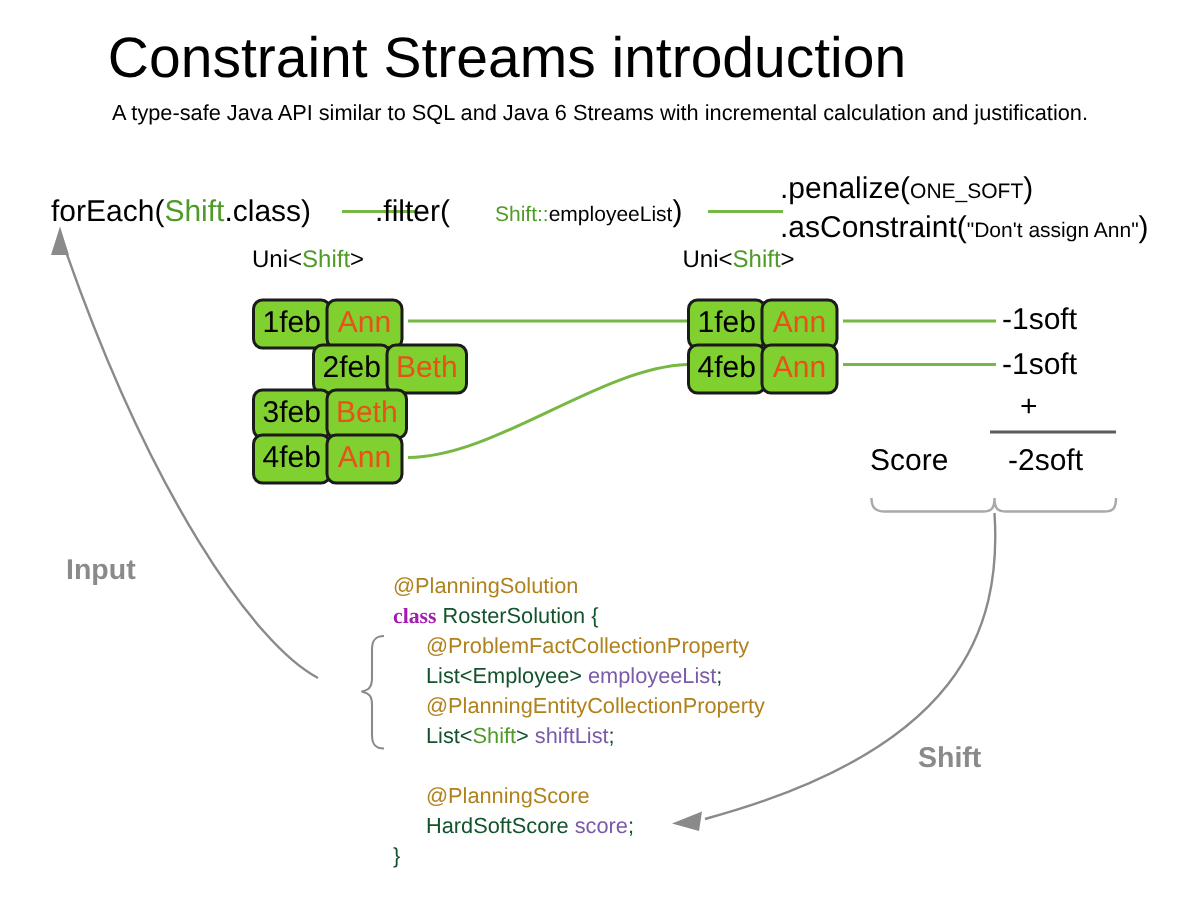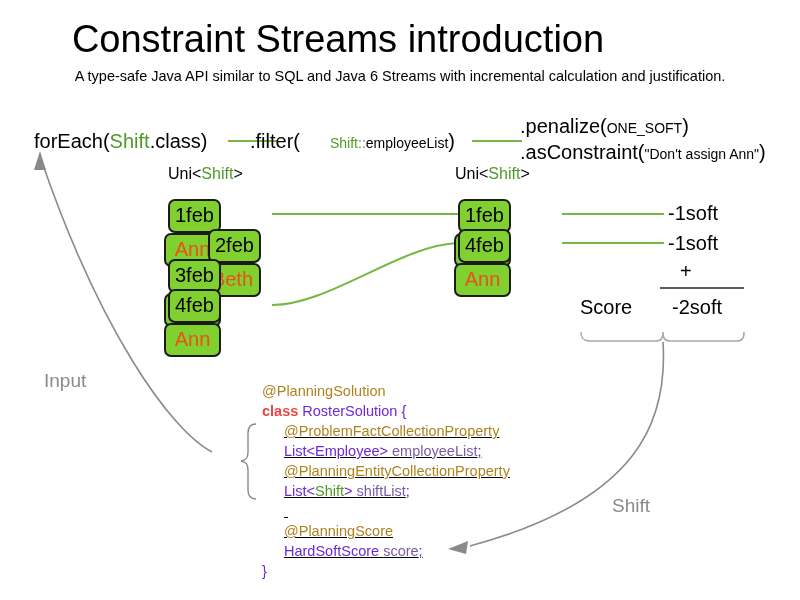--- a/index.html
+++ b/index.html
@@ -36,21 +36,21 @@
   .tok-small { font-size:14px;text-align:center; }
   .tok-small-green { font-size:14px; color:#4f9b27;margin-left:30px; }
 
   
   .uni-label { position:absolute; font-size:16px; white-space:nowrap; }
   #uni-left  { left:168px; top:165px; }
   #uni-right { left:455px; top:165px; }
 
   
   .fact-row {
-    position:absolute; display:flex; align-items:stretch;flex-direction:column;
+    position:absolute; display:flex; align-items:stretch;
   }
   .cell {
     background:#80d030;
     border:2.2px solid #1b1b1b;
     border-radius:7px;
     font-size:20px; line-height:1;
     padding:4px 5px 6px 5px;
     display:flex; align-items:center; justify-content:center;
     position:relative;
   }
@@ -62,36 +62,36 @@
   #soft-1 { left:668px; top:202px; }
   #soft-2 { left:668px; top:232px; }
   #plus   { left:680px; top:260px; font-size:20px;}
   #score-label { left:580px; top:296px; }
   #score-total { left:672px; top:296px; }
   #sum-rule {
     position:absolute; left:660px; top:287px; width:84px; height:2px; background:#5c5c5c;
   }
 
   
-  .io-label { position:absolute; font-size:19px; color:#8a8a8a; white-space:nowrap; }
+  .io-label { position:absolute; font-size:19px; color:#8a8a8a; white-space:nowrap;font-weight:bold; }
   #label-input  { left:44px;  top:370px; }
   #label-output { left:612px; top:495px; }
 
   
   #code-block {
     position:absolute; left:262px; top:381px;
     font-size:14.5px; line-height:20px; white-space:pre;
   }
   .ln { display:block; }
-  .ind1 { padding-left:22px;text-decoration:underline; }
+  .ind1 { padding-left:22px; }
   .c-ann  { color:#b0821e;text-align:center; }
-  .c-kw   { color:#ef4444; font-weight:bold; }
+  .c-kw   { color:#a21caf; font-weight:bold;font-family:Liberation Serif, serif; }
   .c-field{ color:#7a5ba8; }
   .c-type { color:#4f9b27; }
-  .c-plain{ color:#6d28d9; }
+  .c-plain{ color:#14532d; }
 </style>
 </head>
 <body>
 
 <div id="stage">
 
   <svg class="lines" viewBox="0 0 800 600">
 
     <line x1="228" y1="141" x2="278" y2="141" stroke="#76b843" stroke-width="2"></line>
     <line x1="472" y1="141" x2="522" y2="141" stroke="#76b843" stroke-width="2"></line>

